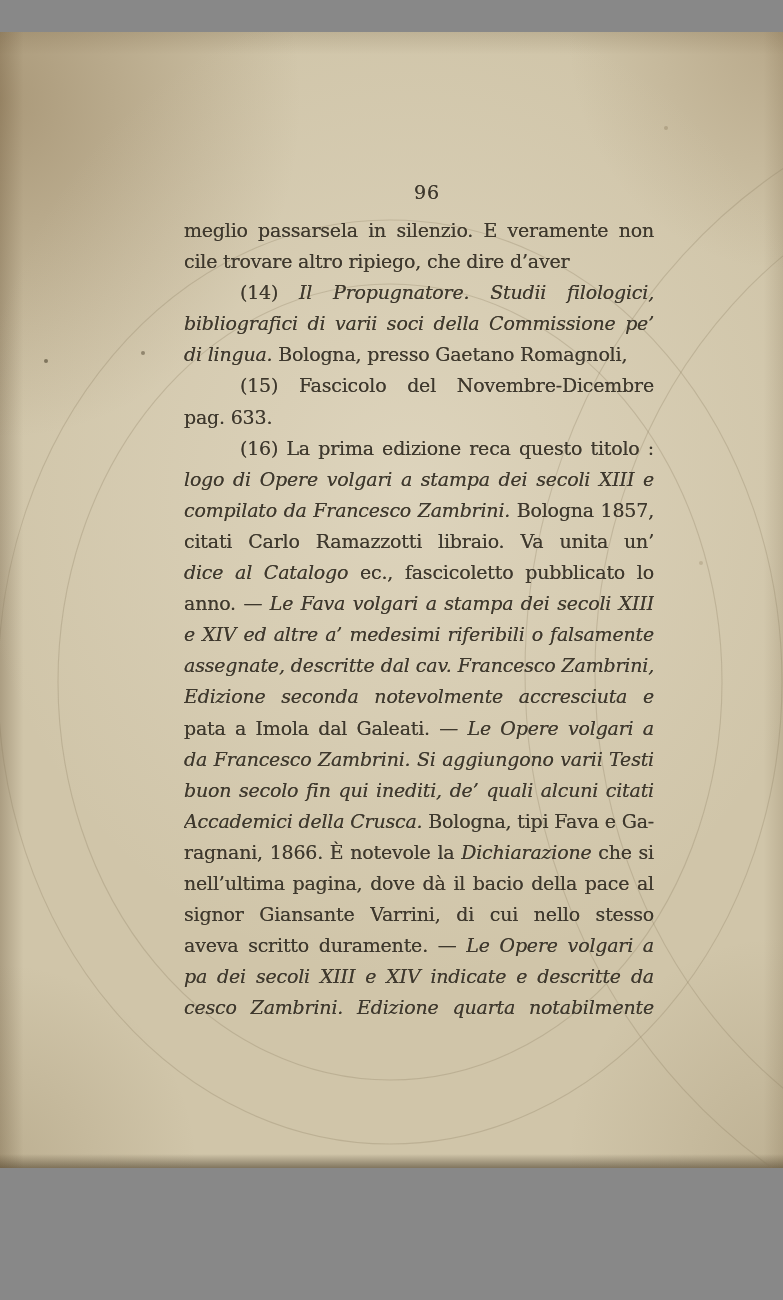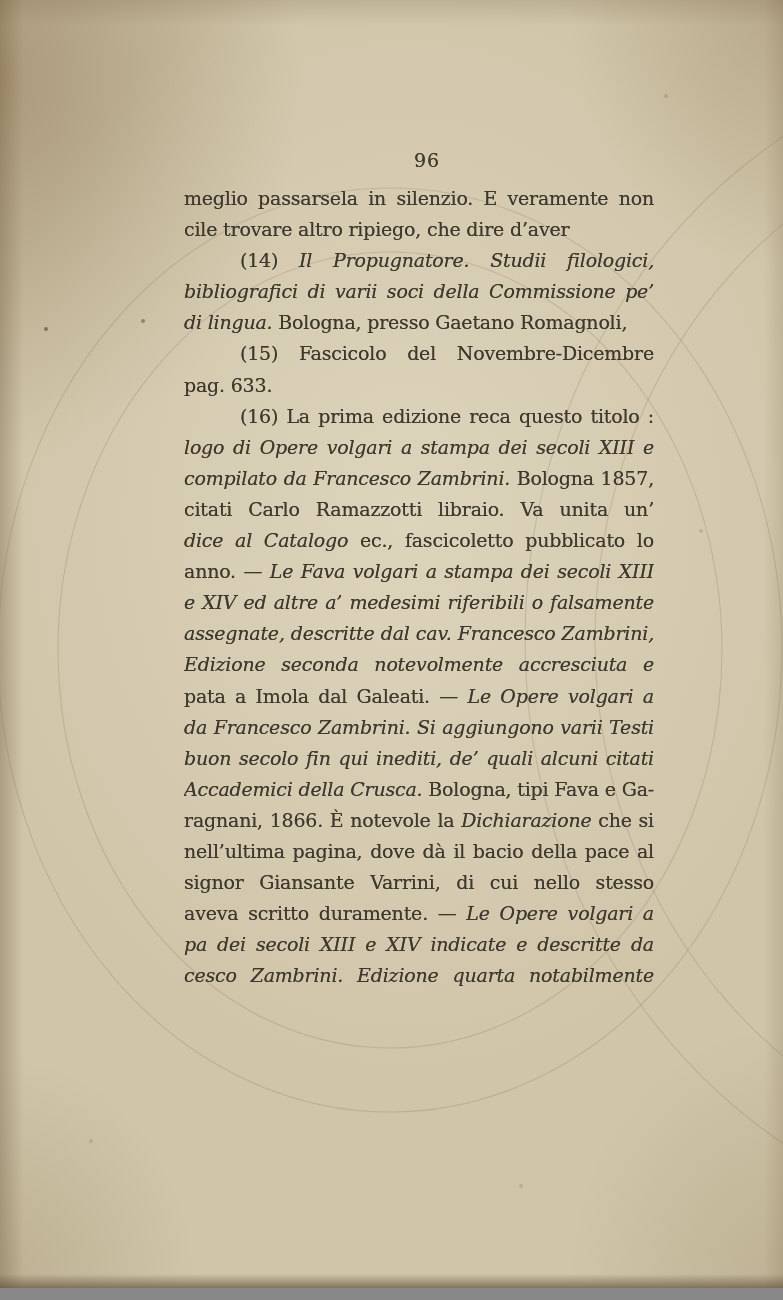--- a/index.html
+++ b/index.html
@@ -1,32 +1,33 @@
 <!DOCTYPE html>
 <html><head>
 <meta charset="utf-8">
 <style>
   html,body{margin:0;padding:0;background:#888;}
   .page{
     position:relative;
-    width:783px;height:1288px;
+    width:783px;height:1136px;
     background-color:#d0c5a9;
     background-image:
       radial-gradient(90% 70% at 52% 40%, rgba(232,224,204,0.55), rgba(232,224,204,0) 62%),
       radial-gradient(62% 48% at 0% 6%, rgba(118,92,56,0.42), rgba(118,92,56,0) 62%),
       radial-gradient(50% 38% at 100% 0%, rgba(128,102,66,0.30), rgba(128,102,66,0) 55%),
       radial-gradient(42% 30% at 0% 100%, rgba(118,98,62,0.22), rgba(118,98,62,0) 60%),
       radial-gradient(46% 34% at 100% 100%, rgba(118,98,62,0.20), rgba(118,98,62,0) 60%),
       linear-gradient(to right, rgba(88,68,42,0.30), rgba(88,68,42,0) 3%),
       linear-gradient(to left, rgba(98,78,48,0.16), rgba(98,78,48,0) 2.5%),
       linear-gradient(to bottom, rgba(98,78,48,0.18), rgba(98,78,48,0) 2%),
       linear-gradient(to top, rgba(64,52,34,0.55) 0px, rgba(64,52,34,0) 14px);
     overflow:hidden;
     font-family:"DejaVu Serif", serif;
     color:#3e382d;
+    margin-top:32px;
   }
   .stamp-arcs{position:absolute;top:0;left:0;pointer-events:none;}
   .specks{
     position:absolute;top:0;left:0;width:2px;height:2px;border-radius:50%;
     box-shadow:
       45px 328px 0 1px rgba(66,56,36,0.55),
       142px 320px 0 1px rgba(66,56,36,0.45),
       665px 95px 0 1px rgba(120,100,70,0.28),
       520px 1185px 0 1px rgba(120,100,70,0.25),
       90px 1140px 0 1px rgba(120,100,70,0.22),

